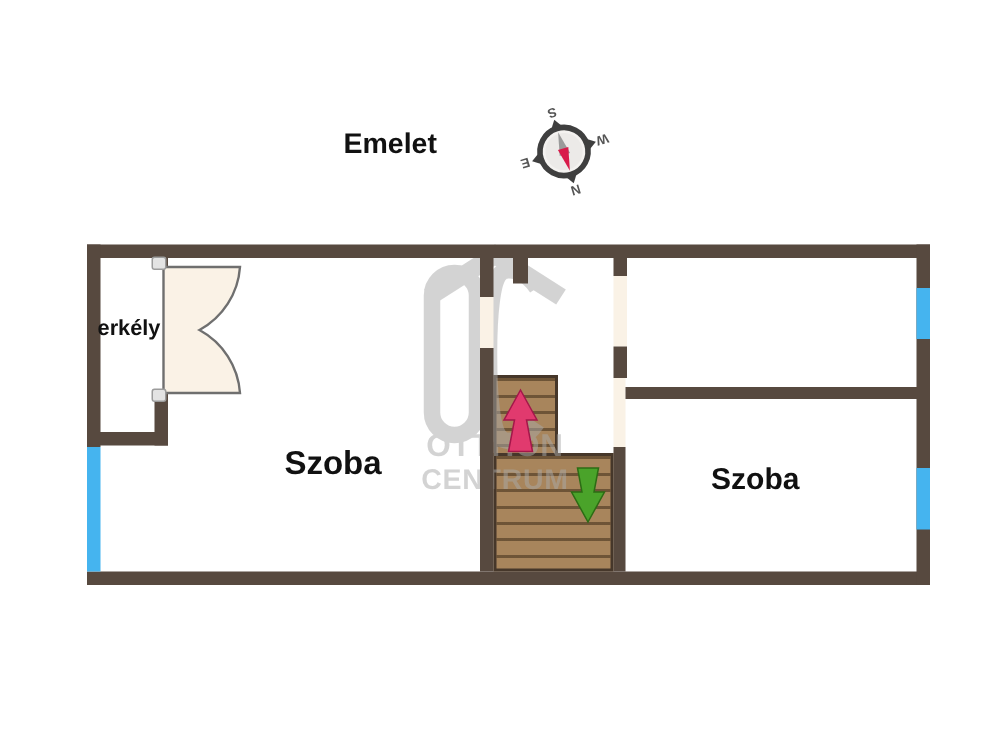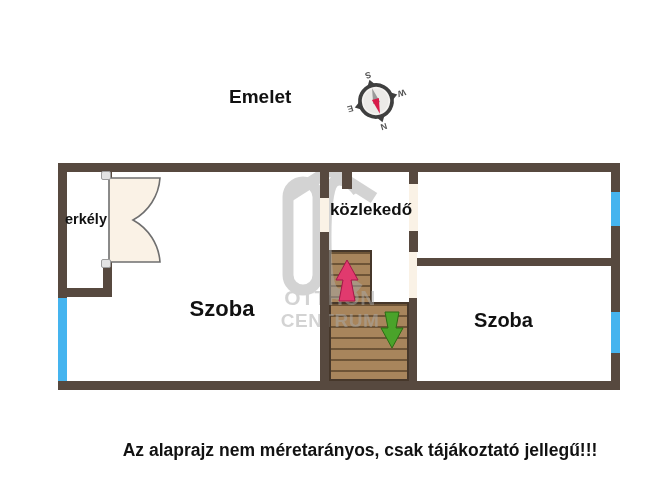--- a/index.html
+++ b/index.html
@@ -102,18 +102,16 @@
   <div class="wall" style="left:409px;top:172px;width:9px;height:12px;"></div>
   <div class="door" style="left:409px;top:184px;width:9px;height:47px;"></div>
   <div class="wall" style="left:409px;top:231px;width:9px;height:21px;"></div>
   <div class="door" style="left:409px;top:252px;width:8px;height:46px;"></div>
   <div class="wall" style="left:409px;top:298px;width:8px;height:83px;"></div>
 
   <div class="wall" style="left:417px;top:258px;width:203px;height:8px;"></div>
 
   <div class="lbl" style="left:60px;top:211px;width:52px;font-size:14.5px;">erkély</div>
   <div class="lbl" style="left:157px;top:296px;width:130px;font-size:22px;">Szoba</div>
-  <div class="lbl" style="left:322px;top:200px;width:98px;font-size:17px;">közlekedő</div>
   <div class="lbl" style="left:446px;top:309px;width:115px;font-size:20px;">Szoba</div>
 
-  <div class="disclaimer" style="left:90px;top:440px;width:540px;">Az alaprajz nem méretarányos, csak tájákoztató jellegű!!!</div>
 
 </div>
 
 </body></html>

